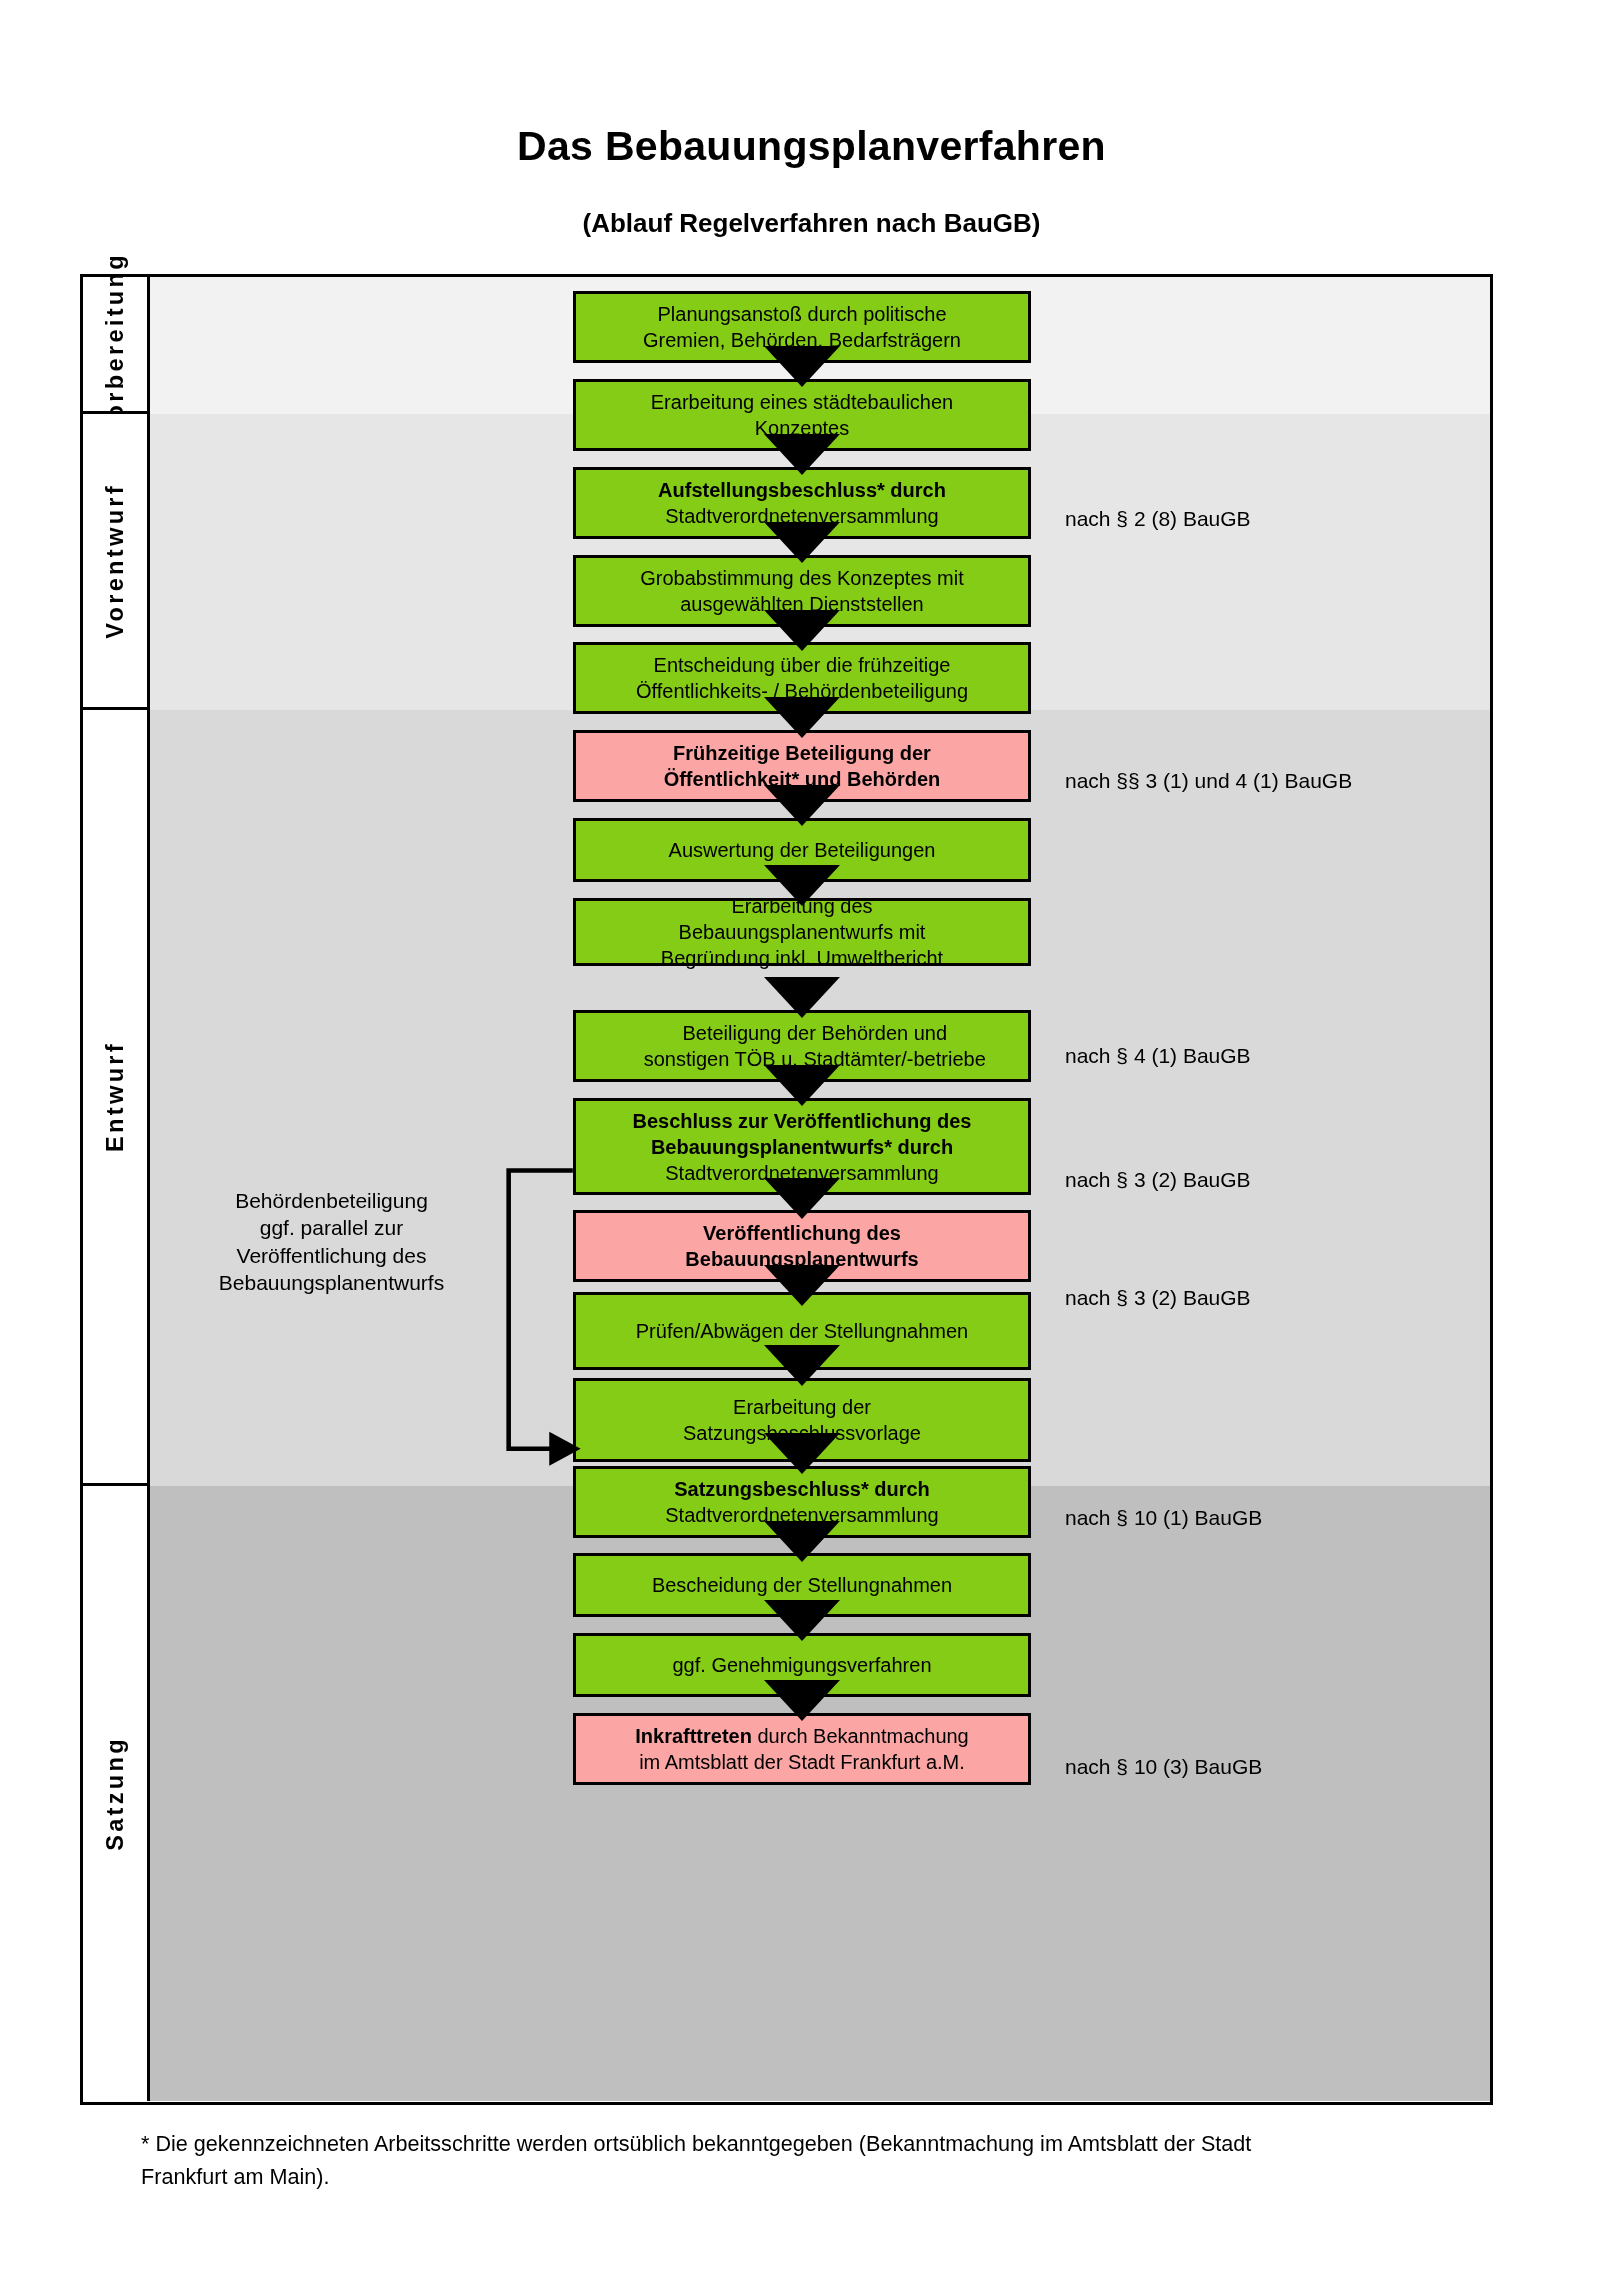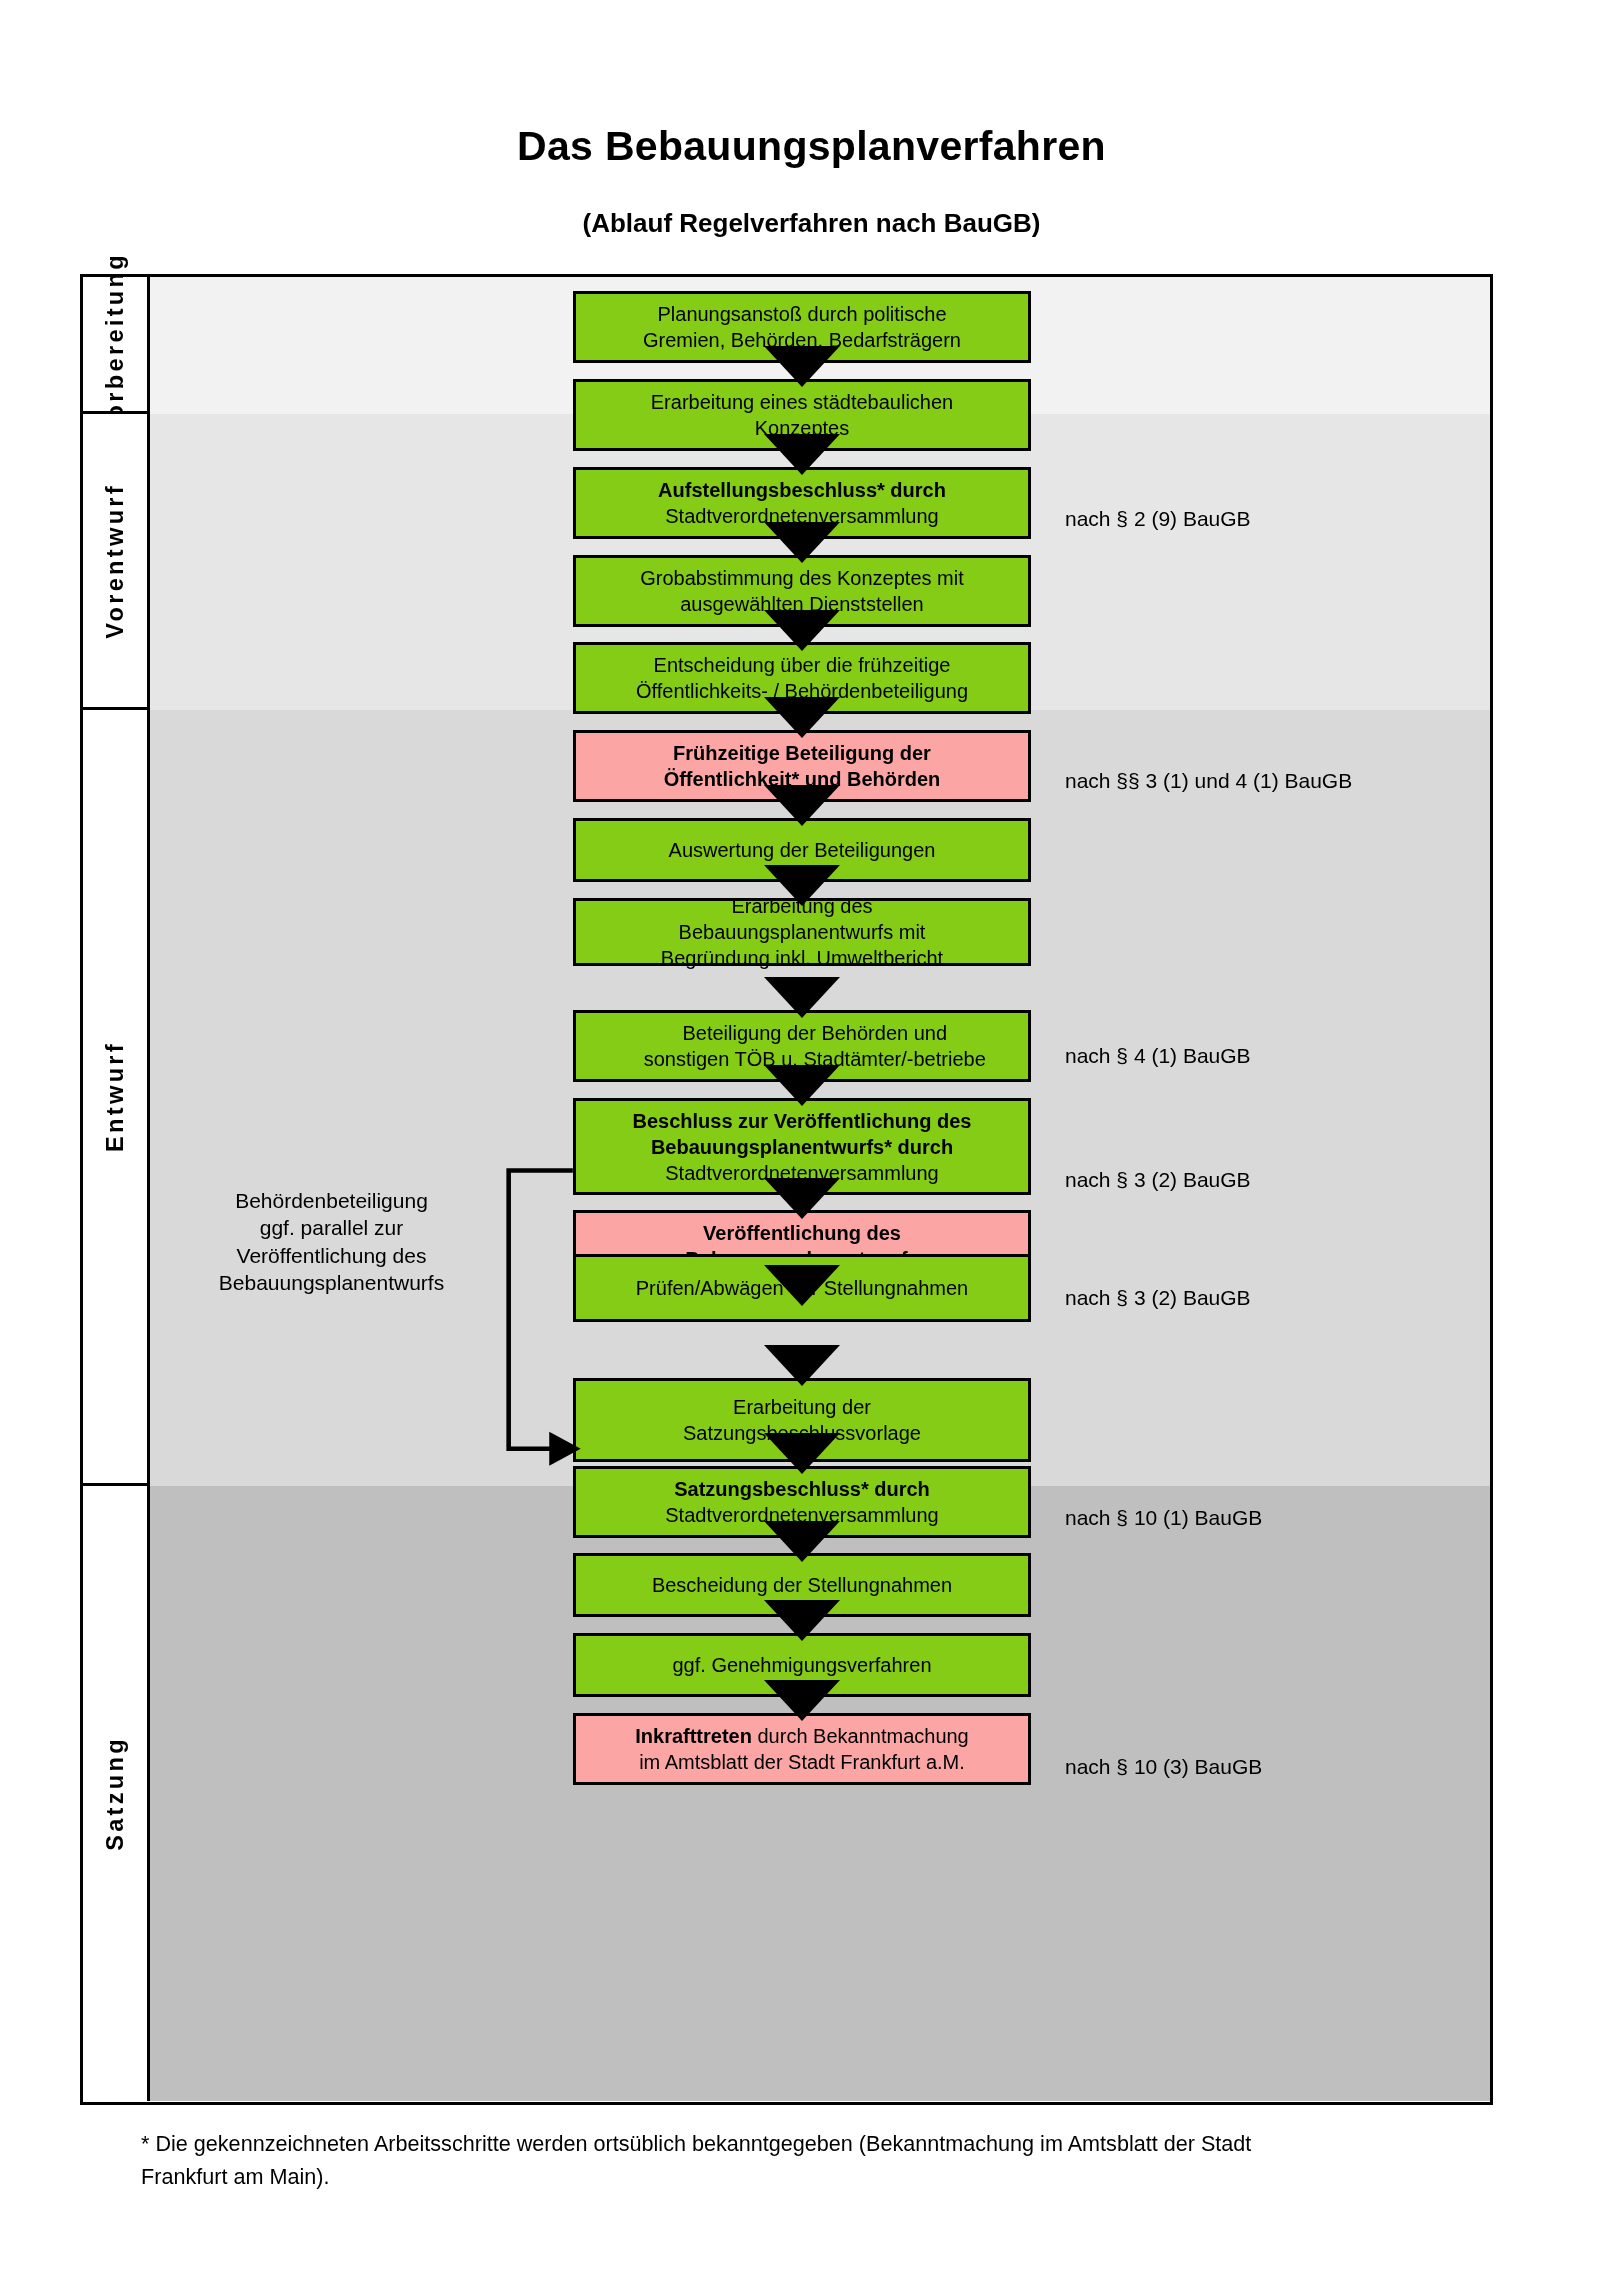--- a/index.html
+++ b/index.html
@@ -241,21 +241,21 @@
     <span class="ln">Stadtverordnetenversammlung</span>
   </div>
   <div class="down-arrow" style="left:681px;top:901px;"></div>
 
   <div class="flow-box highlight" style="top:933px;height:72px;">
     <span class="ln b">Veröffentlichung des</span>
     <span class="ln b">Bebauungsplanentwurfs</span>
   </div>
   <div class="down-arrow" style="left:681px;top:988px;"></div>
 
-  <div class="flow-box" style="top:977px;height:68px;text-align:center;">
+  <div class="flow-box" style="top:1015px;height:78px;text-align:center;">
     <span class="ln">Prüfen/Abwägen der Stellungnahmen</span>
   </div>
   <div class="down-arrow" style="left:681px;top:1068px;"></div>
 
   <div class="flow-box" style="top:1101px;height:84px;">
     <span class="ln">Erarbeitung der</span>
     <span class="ln">Satzungsbeschlussvorlage</span>
   </div>
   <div class="down-arrow" style="left:681px;top:1156px;"></div>
 
@@ -273,21 +273,21 @@
   <div class="flow-box" style="top:1356px;height:64px;">
     <span class="ln">ggf. Genehmigungsverfahren</span>
   </div>
   <div class="down-arrow" style="left:681px;top:1403px;"></div>
 
   <div class="flow-box highlight" style="top:1436px;height:72px;">
     <span class="ln"><b>Inkrafttreten</b> durch Bekanntmachung</span>
     <span class="ln">im Amtsblatt der Stadt Frankfurt a.M.</span>
   </div>
 
-  <div class="law-ref" style="top:230px;">nach § 2 (9) BauGB</div>
+  <div class="law-ref" style="top:230px;">nach § 2 (8) BauGB</div>
   <div class="law-ref" style="top:492px;">nach §§ 3 (1) und 4 (1) BauGB</div>
   <div class="law-ref" style="top:767px;">nach § 4 (1) BauGB</div>
   <div class="law-ref" style="top:891px;">nach § 3 (2) BauGB</div>
   <div class="law-ref" style="top:1009px;">nach § 3 (2) BauGB</div>
   <div class="law-ref" style="top:1229px;">nach § 10 (1) BauGB</div>
   <div class="law-ref" style="top:1478px;">nach § 10 (3) BauGB</div>
 
 </div>
 
 <div id="footnote">

